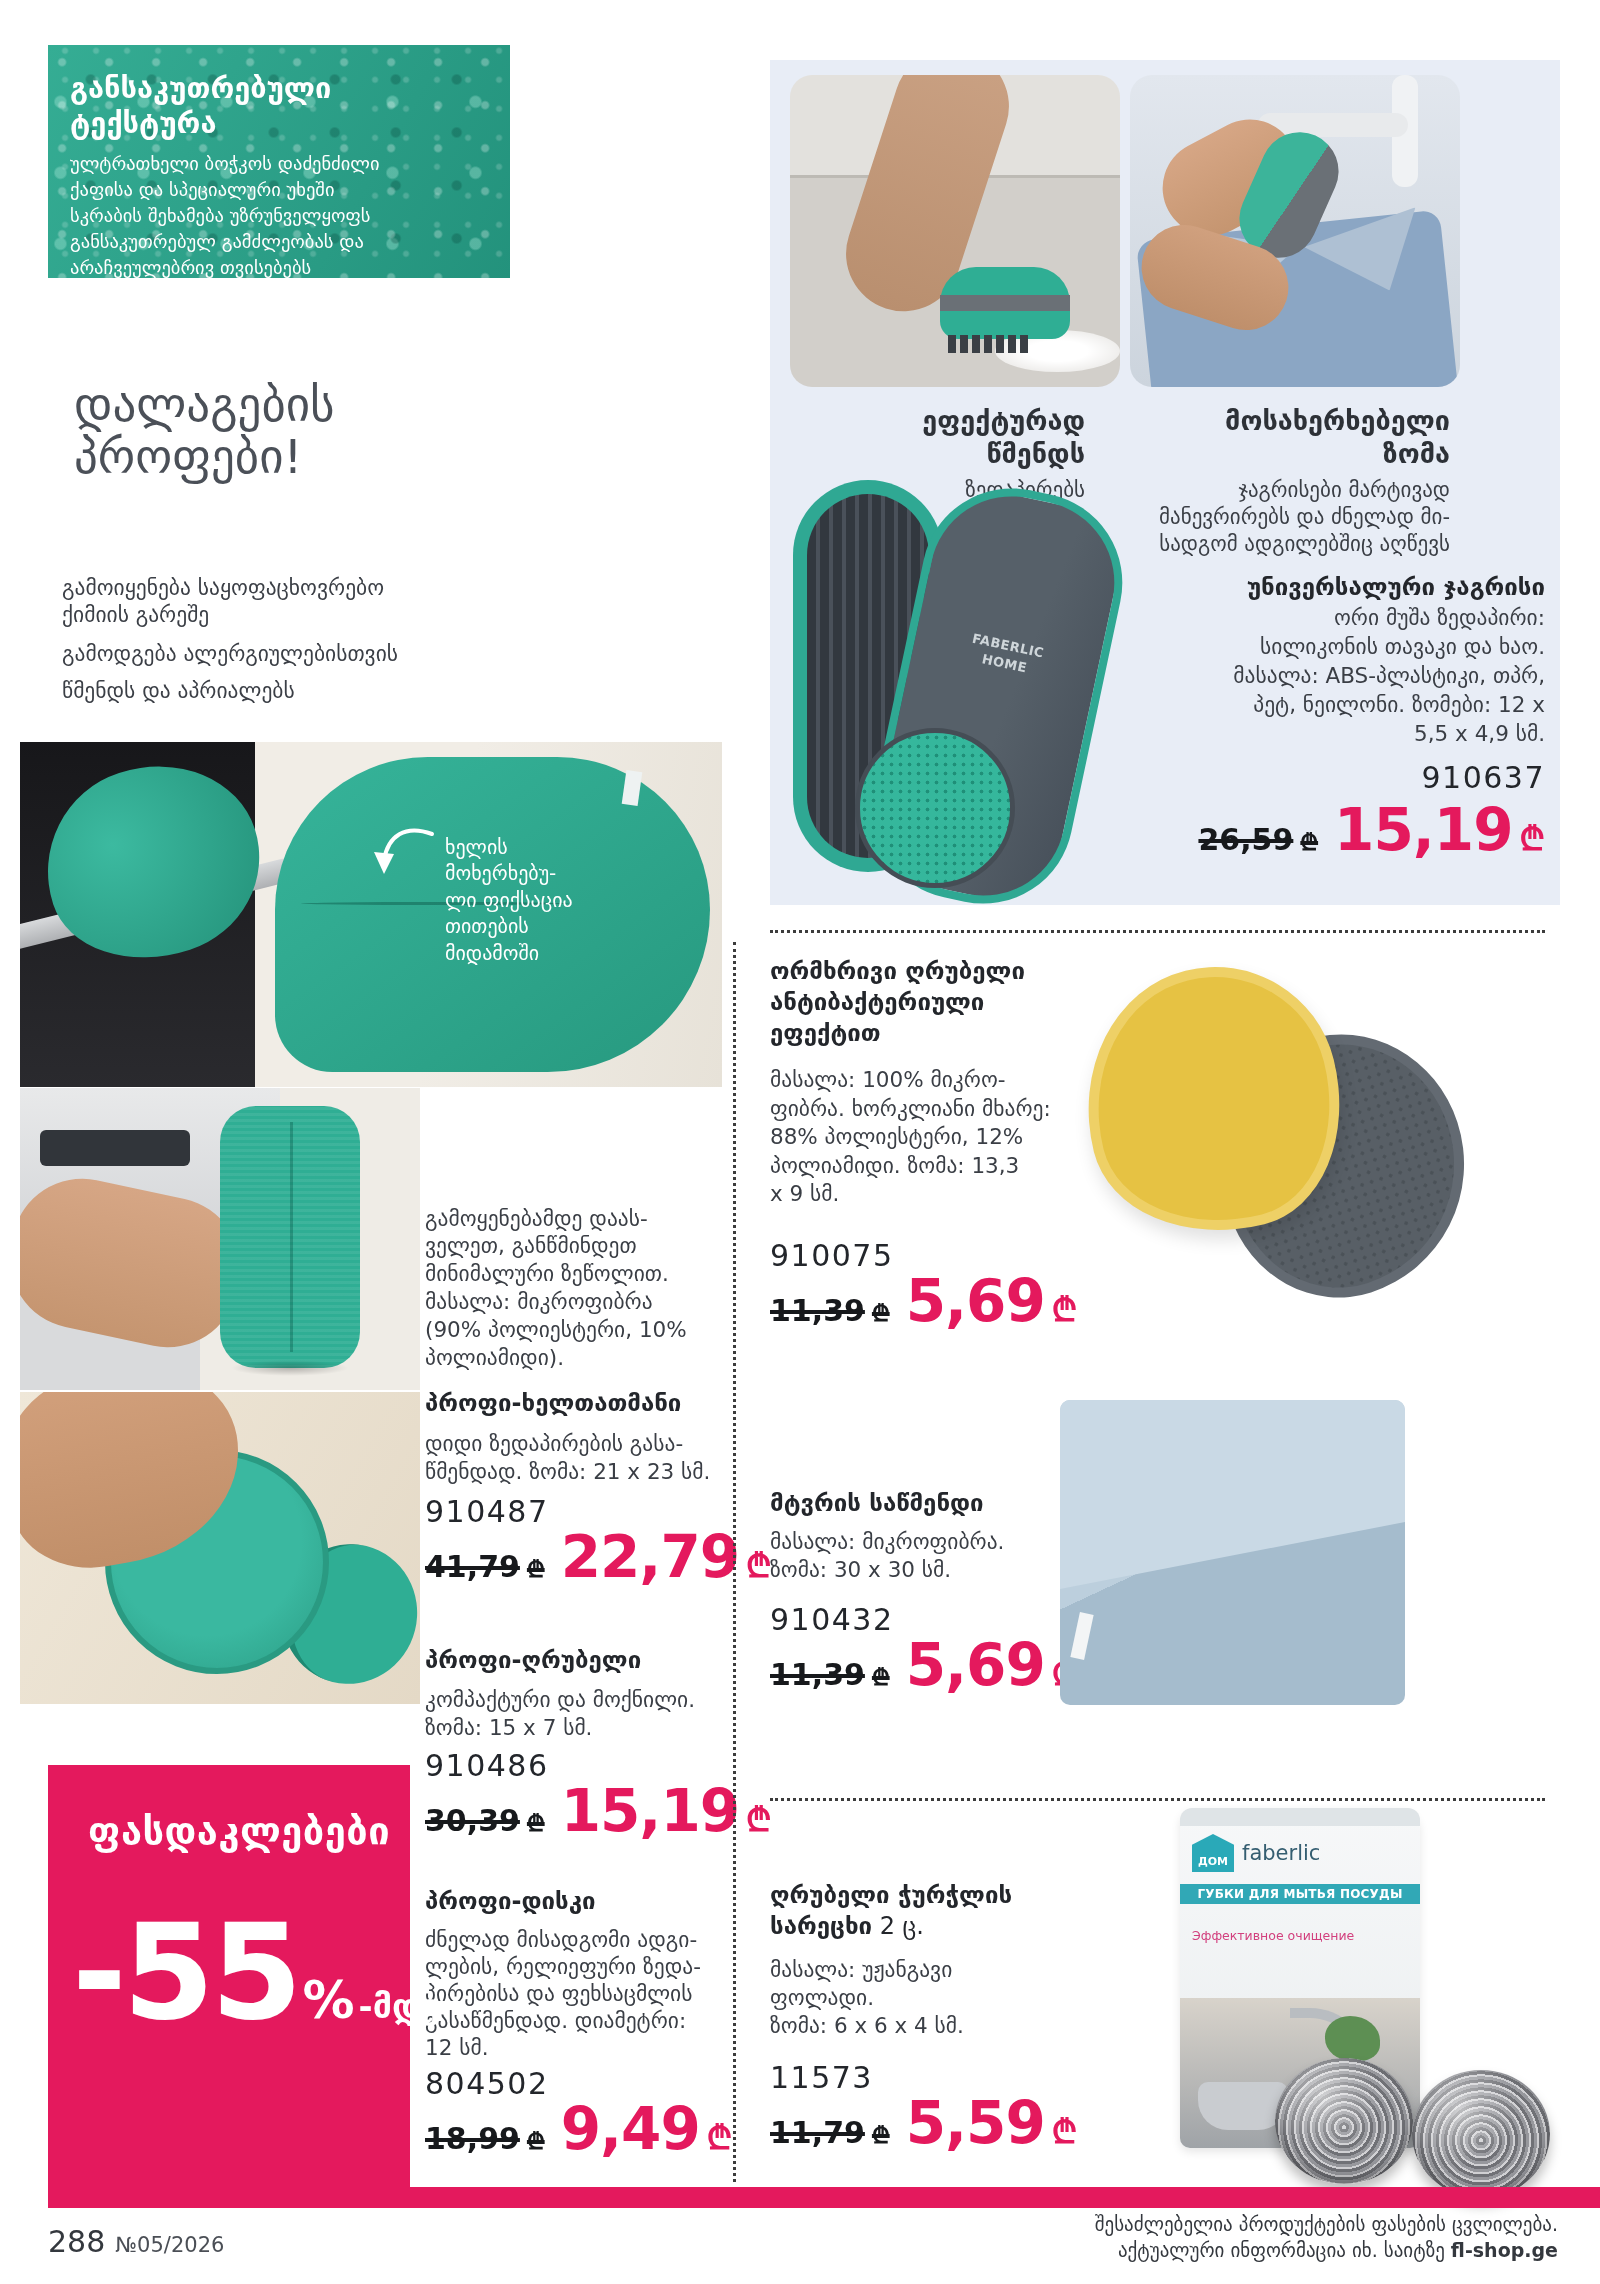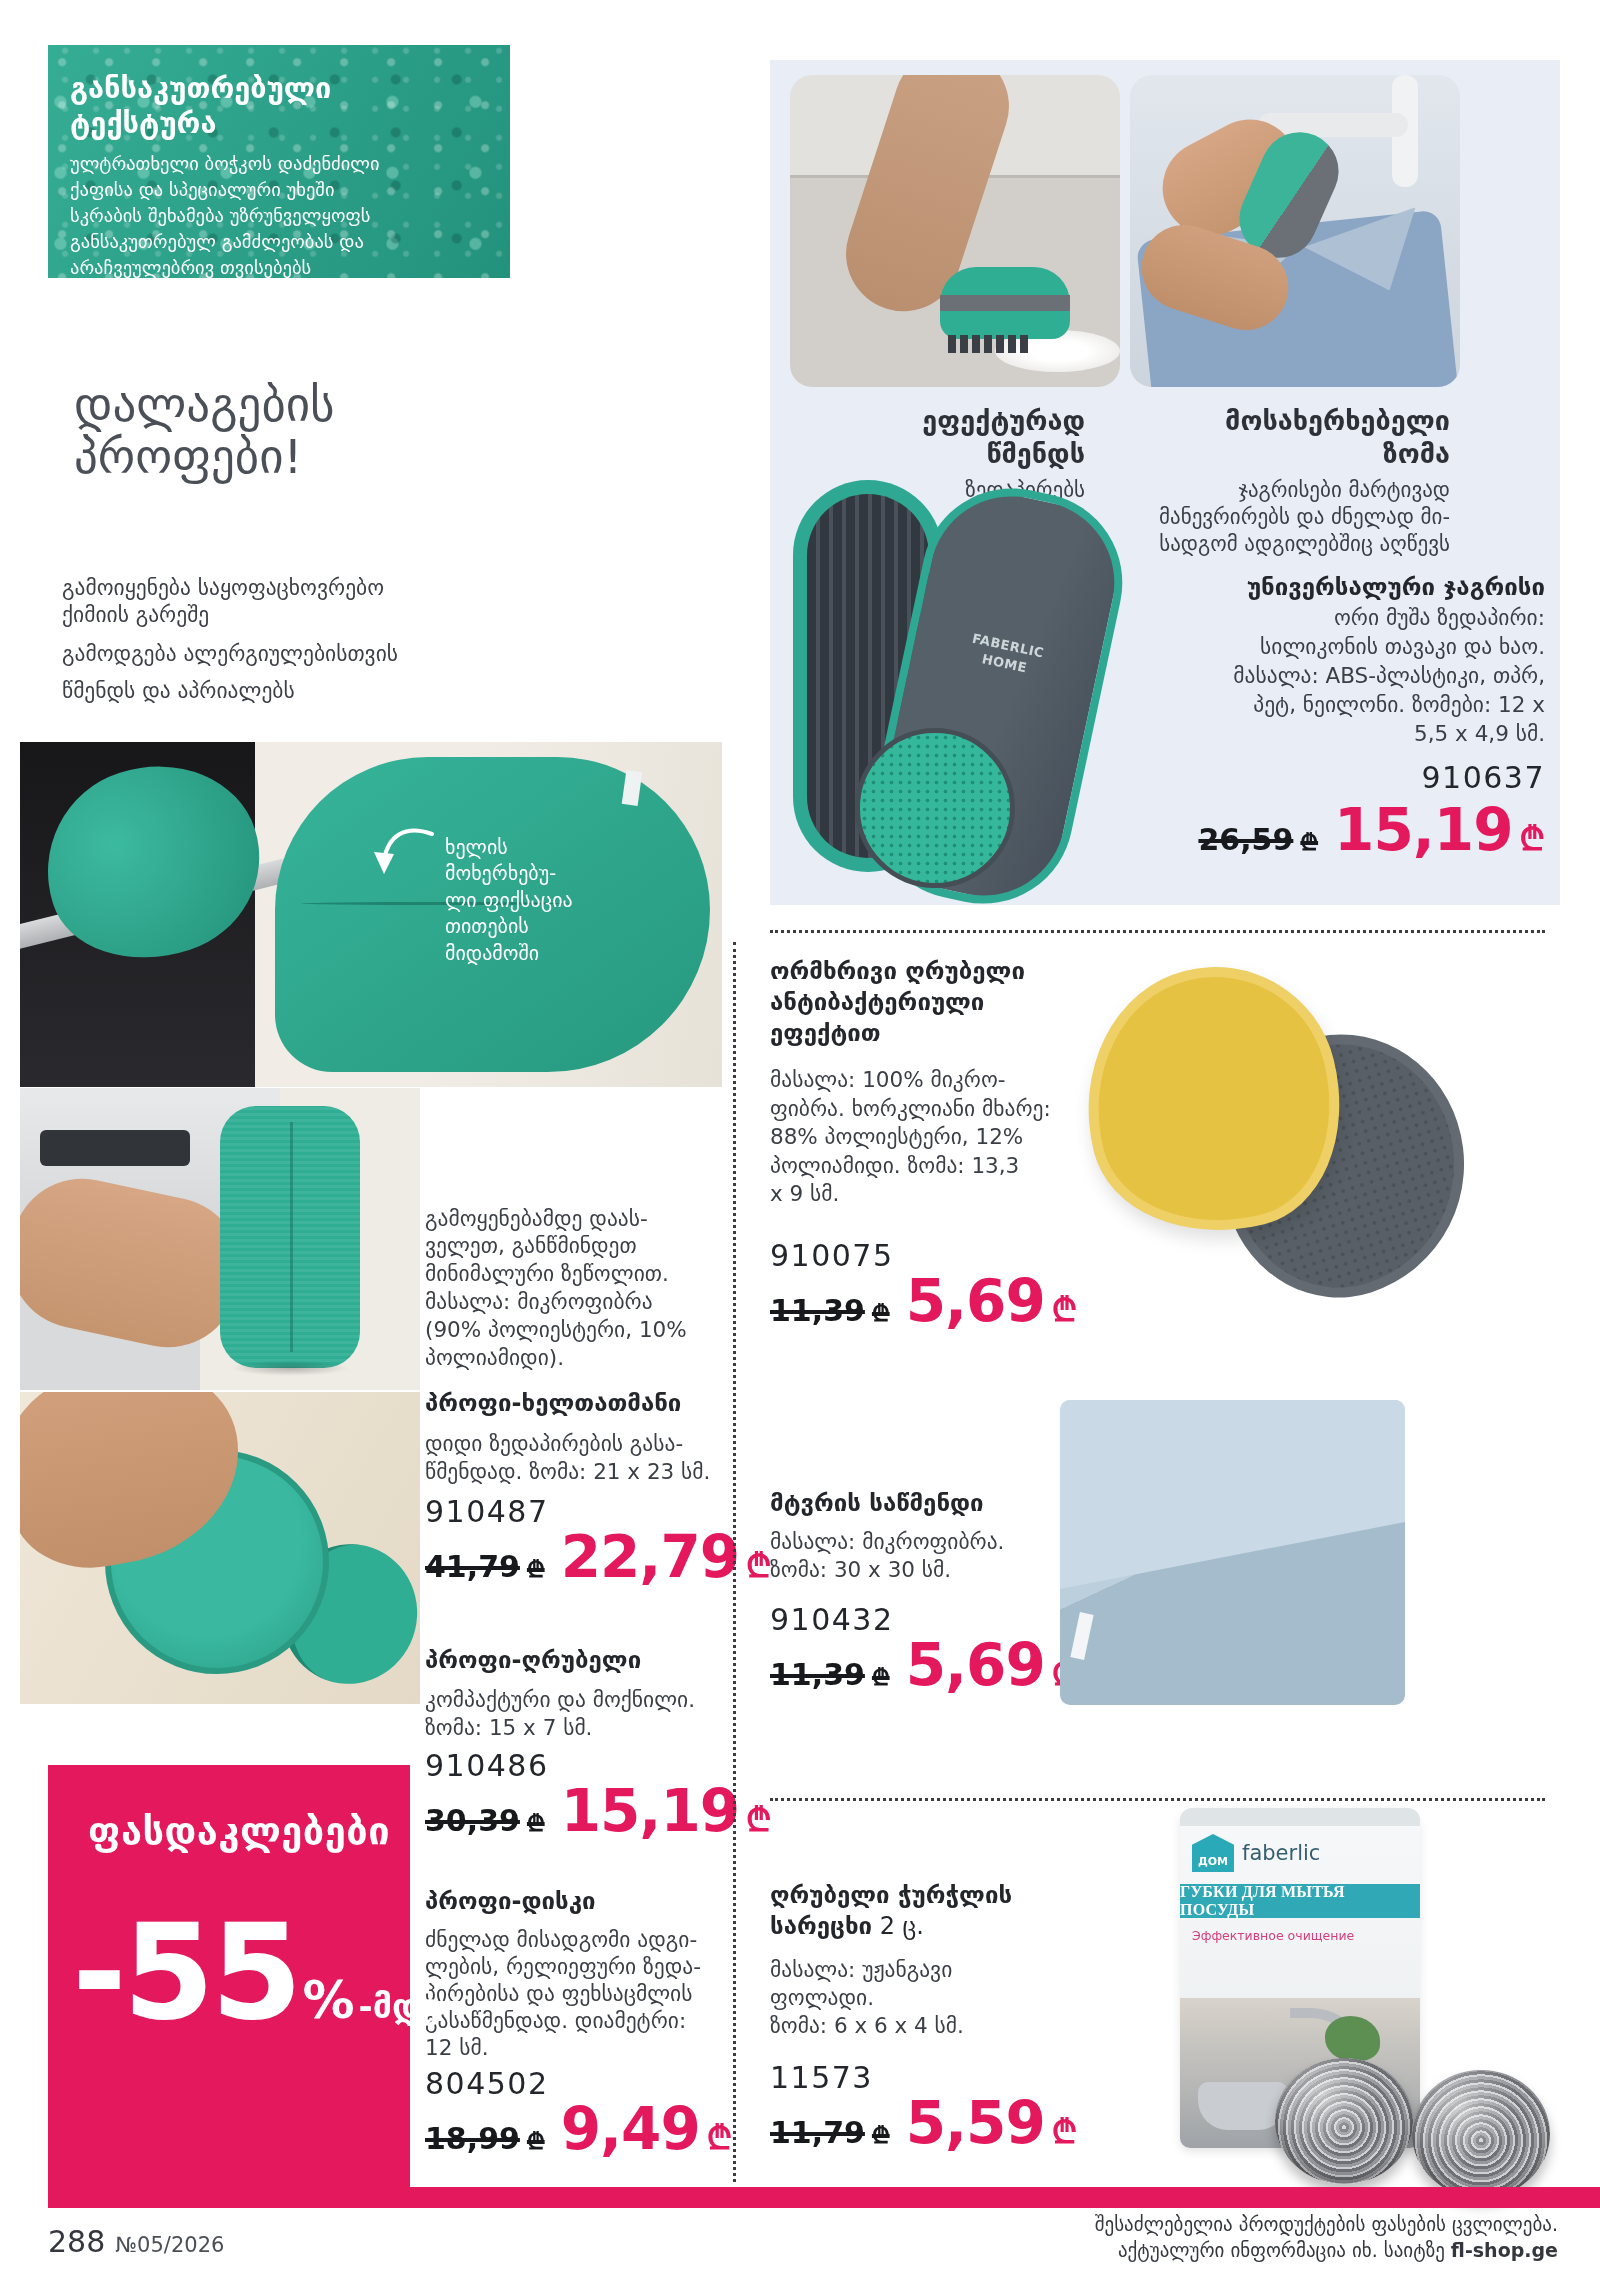--- a/index.html
+++ b/index.html
@@ -164,28 +164,28 @@
 
   .cloth-photo{position:absolute;left:1055px;top:1392px;width:360px;height:325px;}
   .cloth{position:absolute;left:5px;top:8px;width:345px;height:305px;border-radius:10px;
     background:linear-gradient(155deg,#bccfdd 0 45%,#a5bccd 45%);}
   .cloth::before{content:"";position:absolute;inset:0;background:#c9d9e5;border-radius:10px;
     clip-path:polygon(0 0,100% 0,100% 40%,0 62%);}
   .cloth-tag{position:absolute;left:20px;bottom:58px;width:14px;height:46px;background:#f3f5f6;transform:rotate(12deg);}
 
   .pack-photo{position:absolute;left:1170px;top:1808px;width:390px;height:378px;}
   .pack{position:absolute;left:10px;top:0;width:240px;height:340px;border-radius:14px 20px 10px 10px;
-    background:linear-gradient(#f7f8f9,#e9edef);box-shadow:0 4px 10px rgba(0,0,0,.10);}
+    background:linear-gradient(#f7f8f9,#e9edef);box-shadow:0 4px 10px rgba(0,0,0,.10);text-align:right;}
   .pack::before{content:"";position:absolute;left:0;right:0;top:0;height:18px;background:#dfe4e7;border-radius:12px 12px 0 0;}
   .pack-head{position:absolute;left:12px;top:26px;display:flex;align-items:center;gap:8px;}
   .house{width:42px;height:38px;background:#2aa9b8;clip-path:polygon(50% 0,100% 28%,100% 100%,0 100%,0 28%);
     color:#fff;font-size:11px;font-weight:bold;display:flex;align-items:flex-end;justify-content:center;padding-bottom:4px;box-sizing:border-box;}
   .brand{color:#355e71;font-size:21px;}
-  .pack-band{position:absolute;left:0;right:0;top:76px;height:34px;background:#31a8b6;color:#fff;
-    font-size:16px;font-weight:bold;display:flex;align-items:center;justify-content:center;letter-spacing:.2px;font-family:Liberation Serif, serif;}
+  .pack-band{position:absolute;left:0;right:0;top:76px;height:20px;background:#31a8b6;color:#fff;
+    font-size:12px;font-weight:bold;display:flex;align-items:center;justify-content:center;letter-spacing:.2px;}
   .pack-tag{position:absolute;left:12px;top:120px;color:#d2407e;font-size:12.5px;}
   .pack-scene{position:absolute;left:0;right:0;bottom:0;height:150px;border-radius:0 0 10px 10px;overflow:hidden;
     background:linear-gradient(#d8d3cb,#9fa3a7);}
   .plant{position:absolute;right:40px;top:18px;width:55px;height:45px;background:#5d8f53;border-radius:50% 60% 40% 55%;}
   .pot{position:absolute;left:18px;bottom:18px;width:90px;height:48px;background:#c9ccd0;border-radius:10px 10px 30px 30px;}
   .faucet-arc{position:absolute;left:110px;top:10px;width:70px;height:70px;border:10px solid #b9bdc1;
     border-bottom:none;border-left:none;border-radius:0 60px 0 0;}
   .scour{position:absolute;border-radius:50%;
     background:
       radial-gradient(circle at 35% 30%, rgba(255,255,255,.55), transparent 45%),

